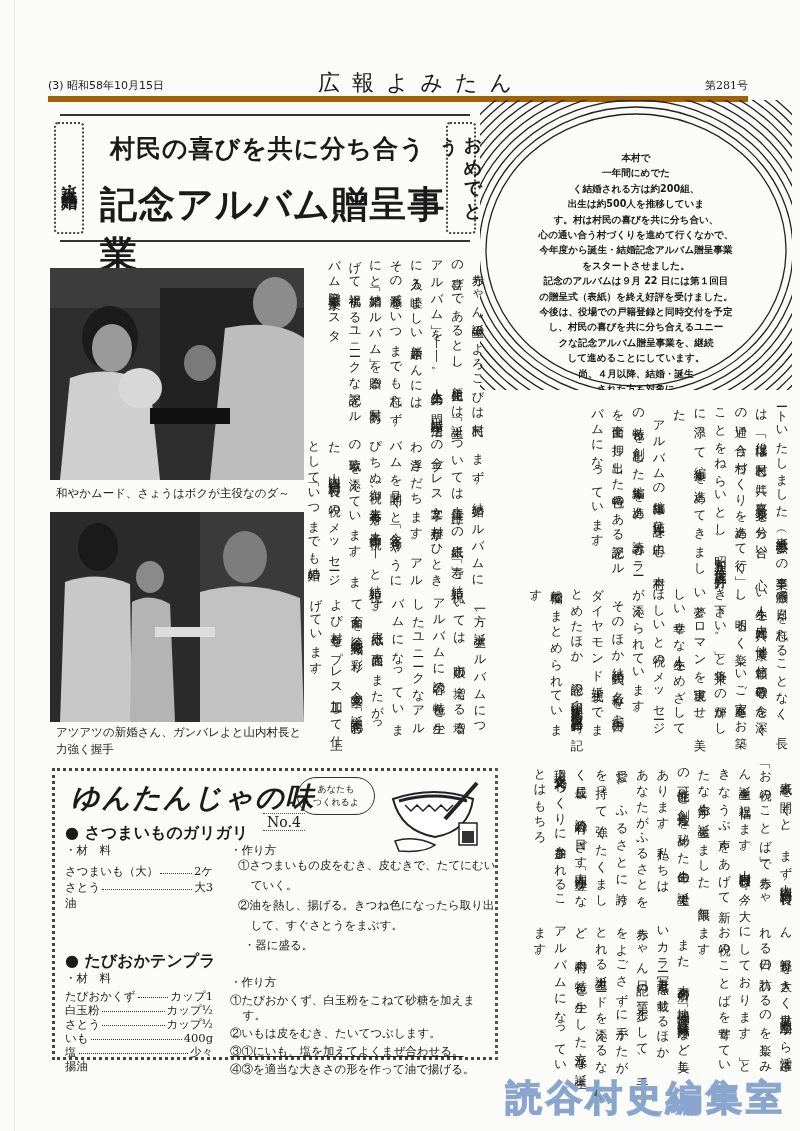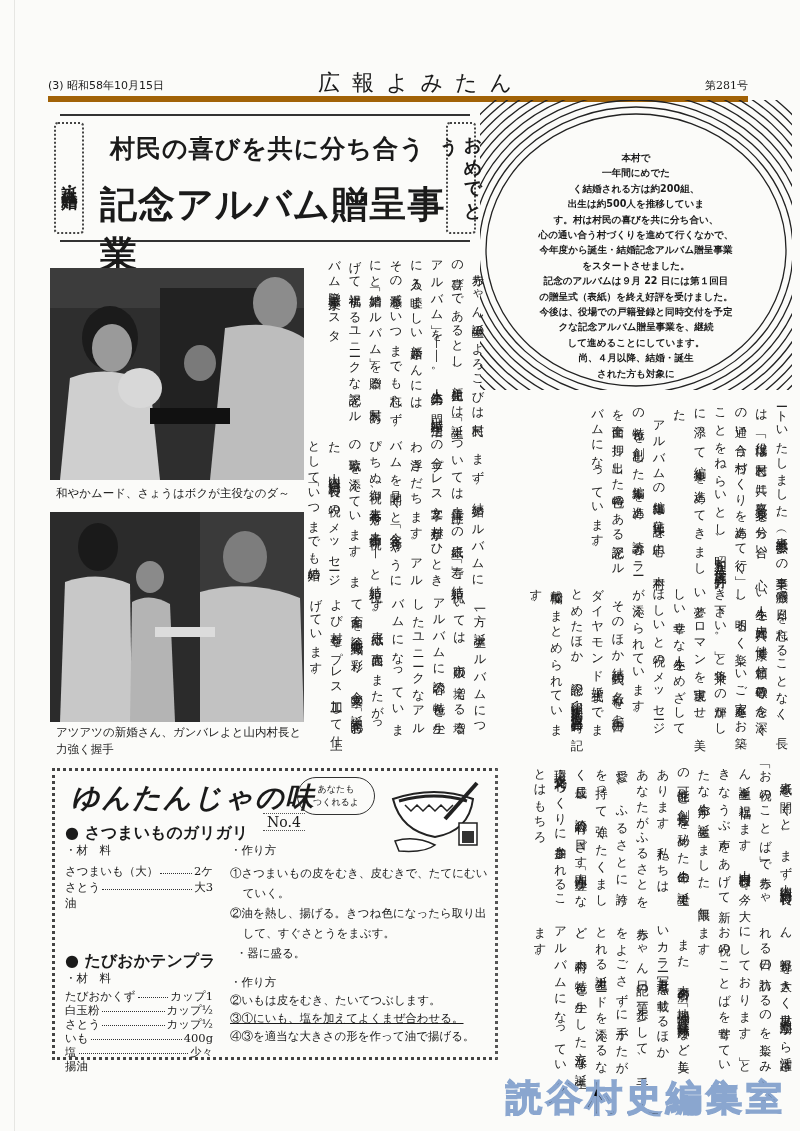--- a/index.html
+++ b/index.html
@@ -57,21 +57,21 @@
   .rc-head { position: absolute; font-size: 11.5px; }
   .ing { position: absolute; left: 10px; width: 148px; font-size: 11.5px; line-height: 16px; }
   .ing-row { display: flex; }
   .ing-row .nm { white-space: nowrap; }
   .ing-row .dots { flex: 1; border-bottom: 1px dotted #333; margin: 0 2px 5px; }
   .ing-row .qty { white-space: nowrap; }
   .steps { position: absolute; left: 175px; width: 265px; font-size: 11.5px; line-height: 20px; }
   .steps .step { padding-left: 1.1em; text-indent: -1.1em; }
 
   
-  .watermark { position: absolute; left: 506px; top: 1074px; font-family: "DejaVu Sans", sans-serif; font-size: 36px; font-weight: bold; color: #000000; -webkit-text-stroke: 1.5px #8aa6cf; letter-spacing: 4px; }
+  .watermark { position: absolute; left: 506px; top: 1074px; font-family: "DejaVu Sans", sans-serif; font-size: 36px; font-weight: bold; color: #15803d; -webkit-text-stroke: 1.5px #8aa6cf; letter-spacing: 4px; }
 </style>
 </head>
 <body>
 
 <div class="page-edge"></div>
 
 <header class="masthead">
   <span class="mh-left">(3)  昭和58年10月15日</span>
   <span class="mh-center">広報よみたん</span>
   <span class="mh-right">第281号</span>
@@ -104,20 +104,21 @@
     <p>一年間にめでた</p>
     <p>く結婚される方は約200組、</p>
     <p>出生は約500人を推移していま</p>
     <p>す。村は村民の喜びを共に分ち合い、</p>
     <p>心の通い合う村づくりを進めて行くなかで、</p>
     <p>今年度から誕生・結婚記念アルバム贈呈事業</p>
     <p>をスタートさせました。</p>
     <p>記念のアルバムは９月 22 日には第１回目</p>
     <p>の贈呈式（表紙）を終え好評を受けました。</p>
     <p>今後は、役場での戸籍登録と同時交付を予定</p>
+    <p>し、村民の喜びを共に分ち合えるユニー</p>
     <p>クな記念アルバム贈呈事業を、継続</p>
     <p>して進めることにしています。</p>
     <p>尚、４月以降、結婚・誕生</p>
     <p>された方も対象に</p>
 
   </div>
 </section>
 
 <figure class="photo photo1">
   <svg width="254" height="212">
@@ -204,21 +205,21 @@
     </div>
     <div class="ing-row">
       <span class="nm">さとう</span>
         <span class="dots"></span>
         <span class="qty">大3</span>
     </div>
     <div class="ing-row">
       <span class="nm">油</span>
     </div>
   </div>
-  <div class="steps" style="top:92px;">
+  <div class="steps" style="top:84px;margin-left:8px;">
     <div class="step">①さつまいもの皮をむき、皮むきで、たてにむいていく。</div>
     <div class="step">②油を熱し、揚げる。きつね色になったら取り出して、すぐさとうをまぶす。</div>
     <div class="step" style="padding-left:1.6em;font-family:Liberation Serif, serif;">・器に盛る。</div>
   </div>
 
   <div class="dish-title" style="top:180px;">● たびおかテンプラ</div>
   <div class="rc-head" style="left:10px; top:200px;">・材　料</div>
   <div class="rc-head" style="left:175px; top:204px;">・作り方</div>
   <div class="ing" style="top:218px; line-height:14px;">
     <div class="ing-row">
@@ -244,19 +245,20 @@
     <div class="ing-row">
         <span class="nm">塩</span>
         <span class="dots"></span>
         <span class="qty">少々</span>
       </div>
     <div class="ing-row">
         <span class="nm">揚油</span>
       </div>
   </div>
   <div class="steps" style="top:222px; line-height:15px;">
+    <div class="step" style="margin-bottom:3px;">①たびおかくず、白玉粉をこねて砂糖を加えます。</div>
     <div class="step" style="margin-bottom:3px;">②いもは皮をむき、たいてつぶします。</div>
     <div class="step" style="margin-bottom:3px;text-decoration:underline;">③①にいも、塩を加えてよくまぜ合わせる。</div>
     <div class="step">④③を適当な大きさの形を作って油で揚げる。</div>
   </div>
 </section>
 
 <div class="watermark">読谷村史編集室</div>
 
 </body></html>

